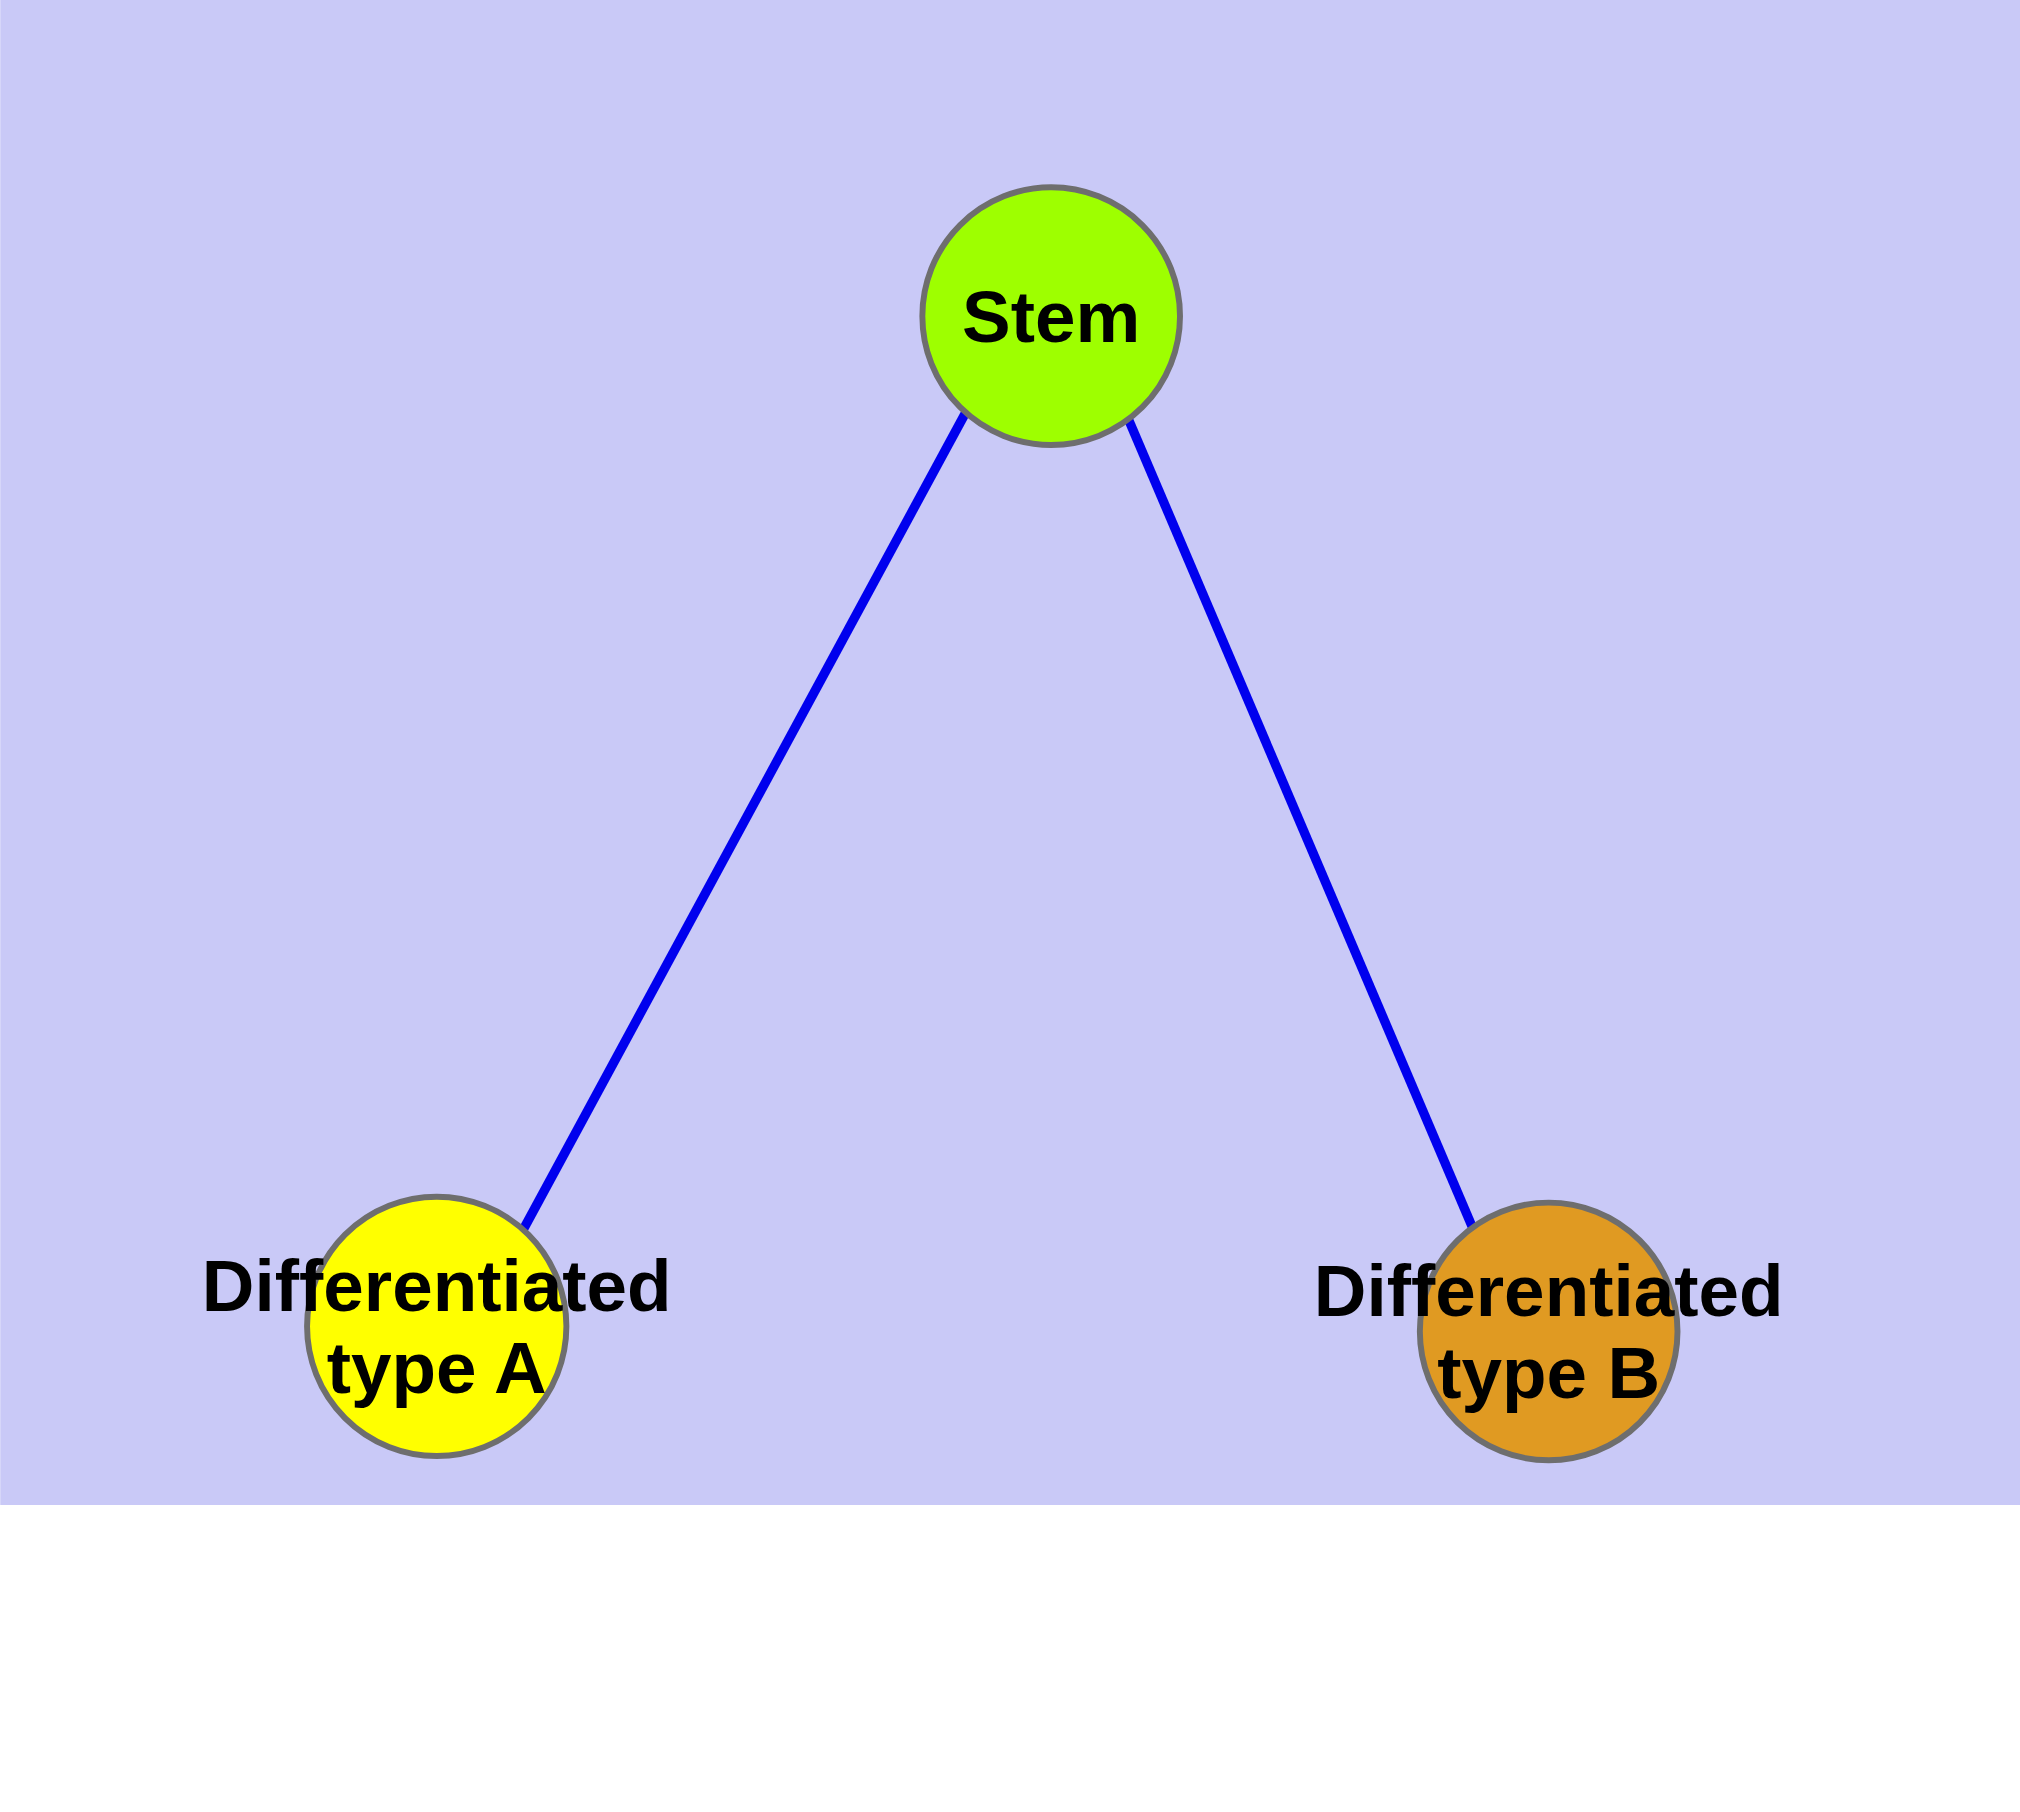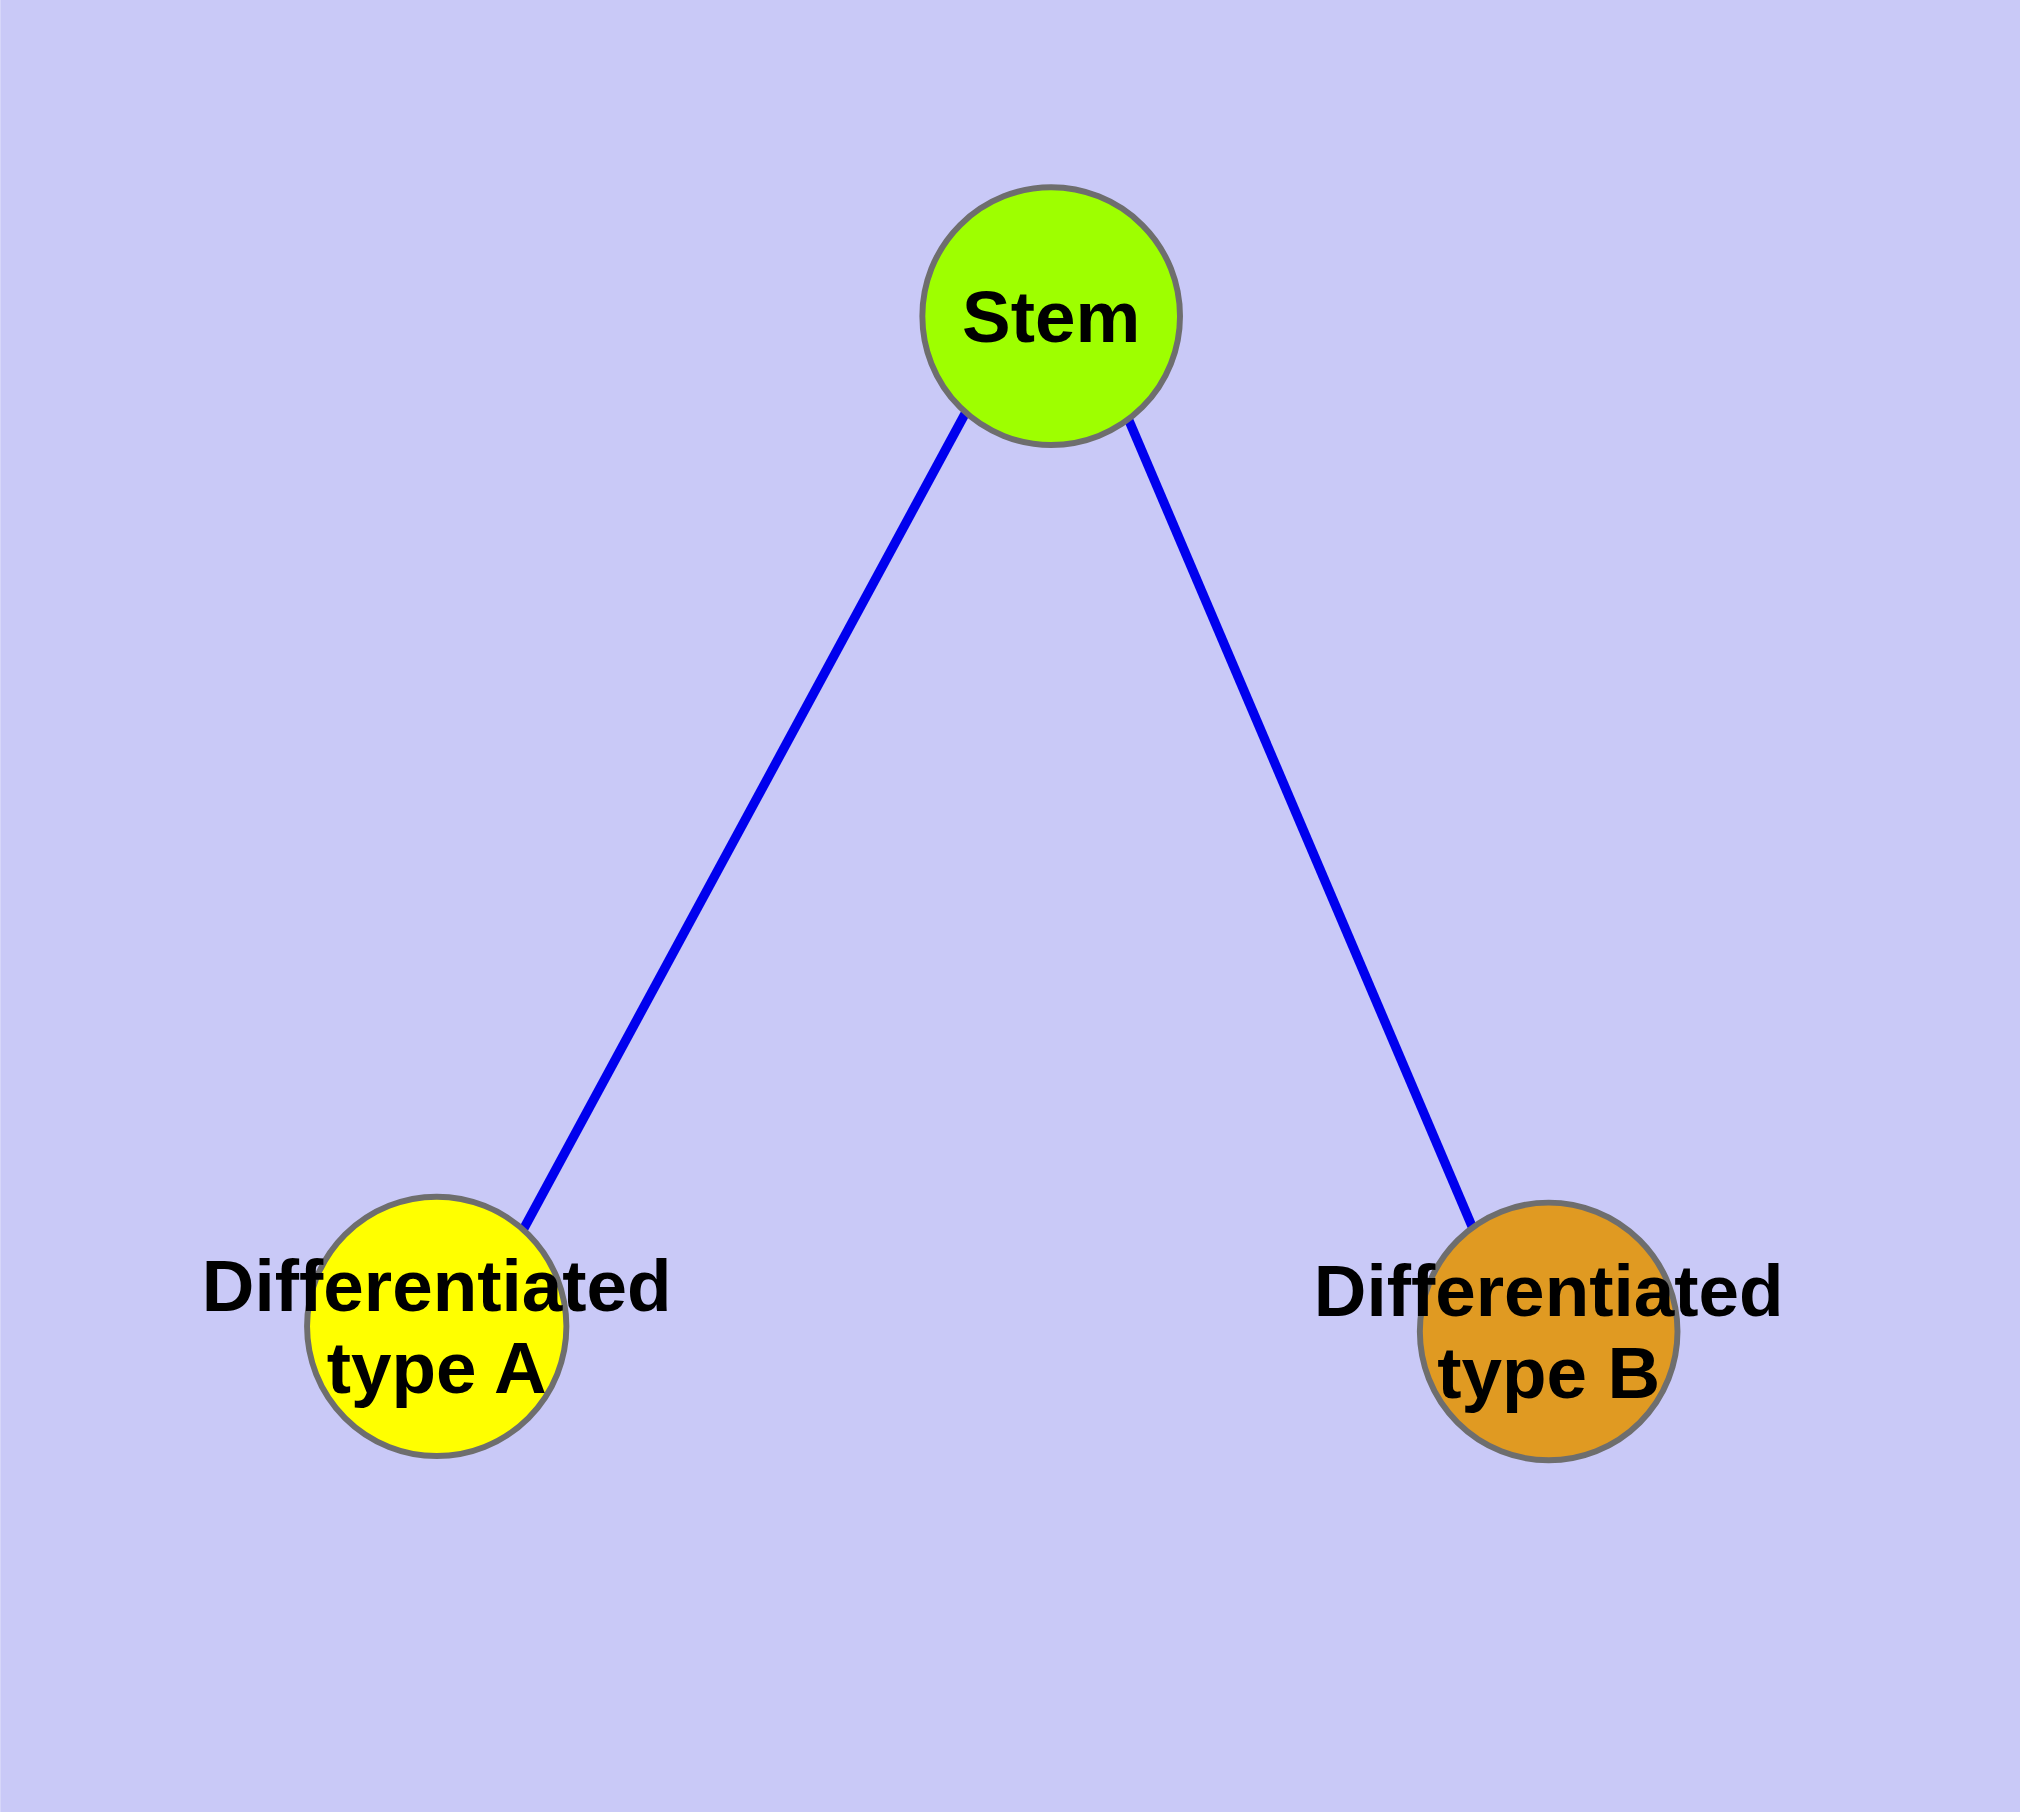--- a/index.html
+++ b/index.html
@@ -3,21 +3,21 @@
 <meta charset="utf-8">
 <style>
   html, body {
     margin: 0;
     padding: 0;
     background: #ffffff;
   }
   #canvas {
     position: relative;
     width: 2021px;
-    height: 1812px;
+    height: 1505px;
     overflow: hidden;
     font-family: "Liberation Sans", sans-serif;
   }
   #graph-svg {
     position: absolute;
     left: 0;
     top: 0;
     width: 2021px;
     height: 1812px;
     display: block;

